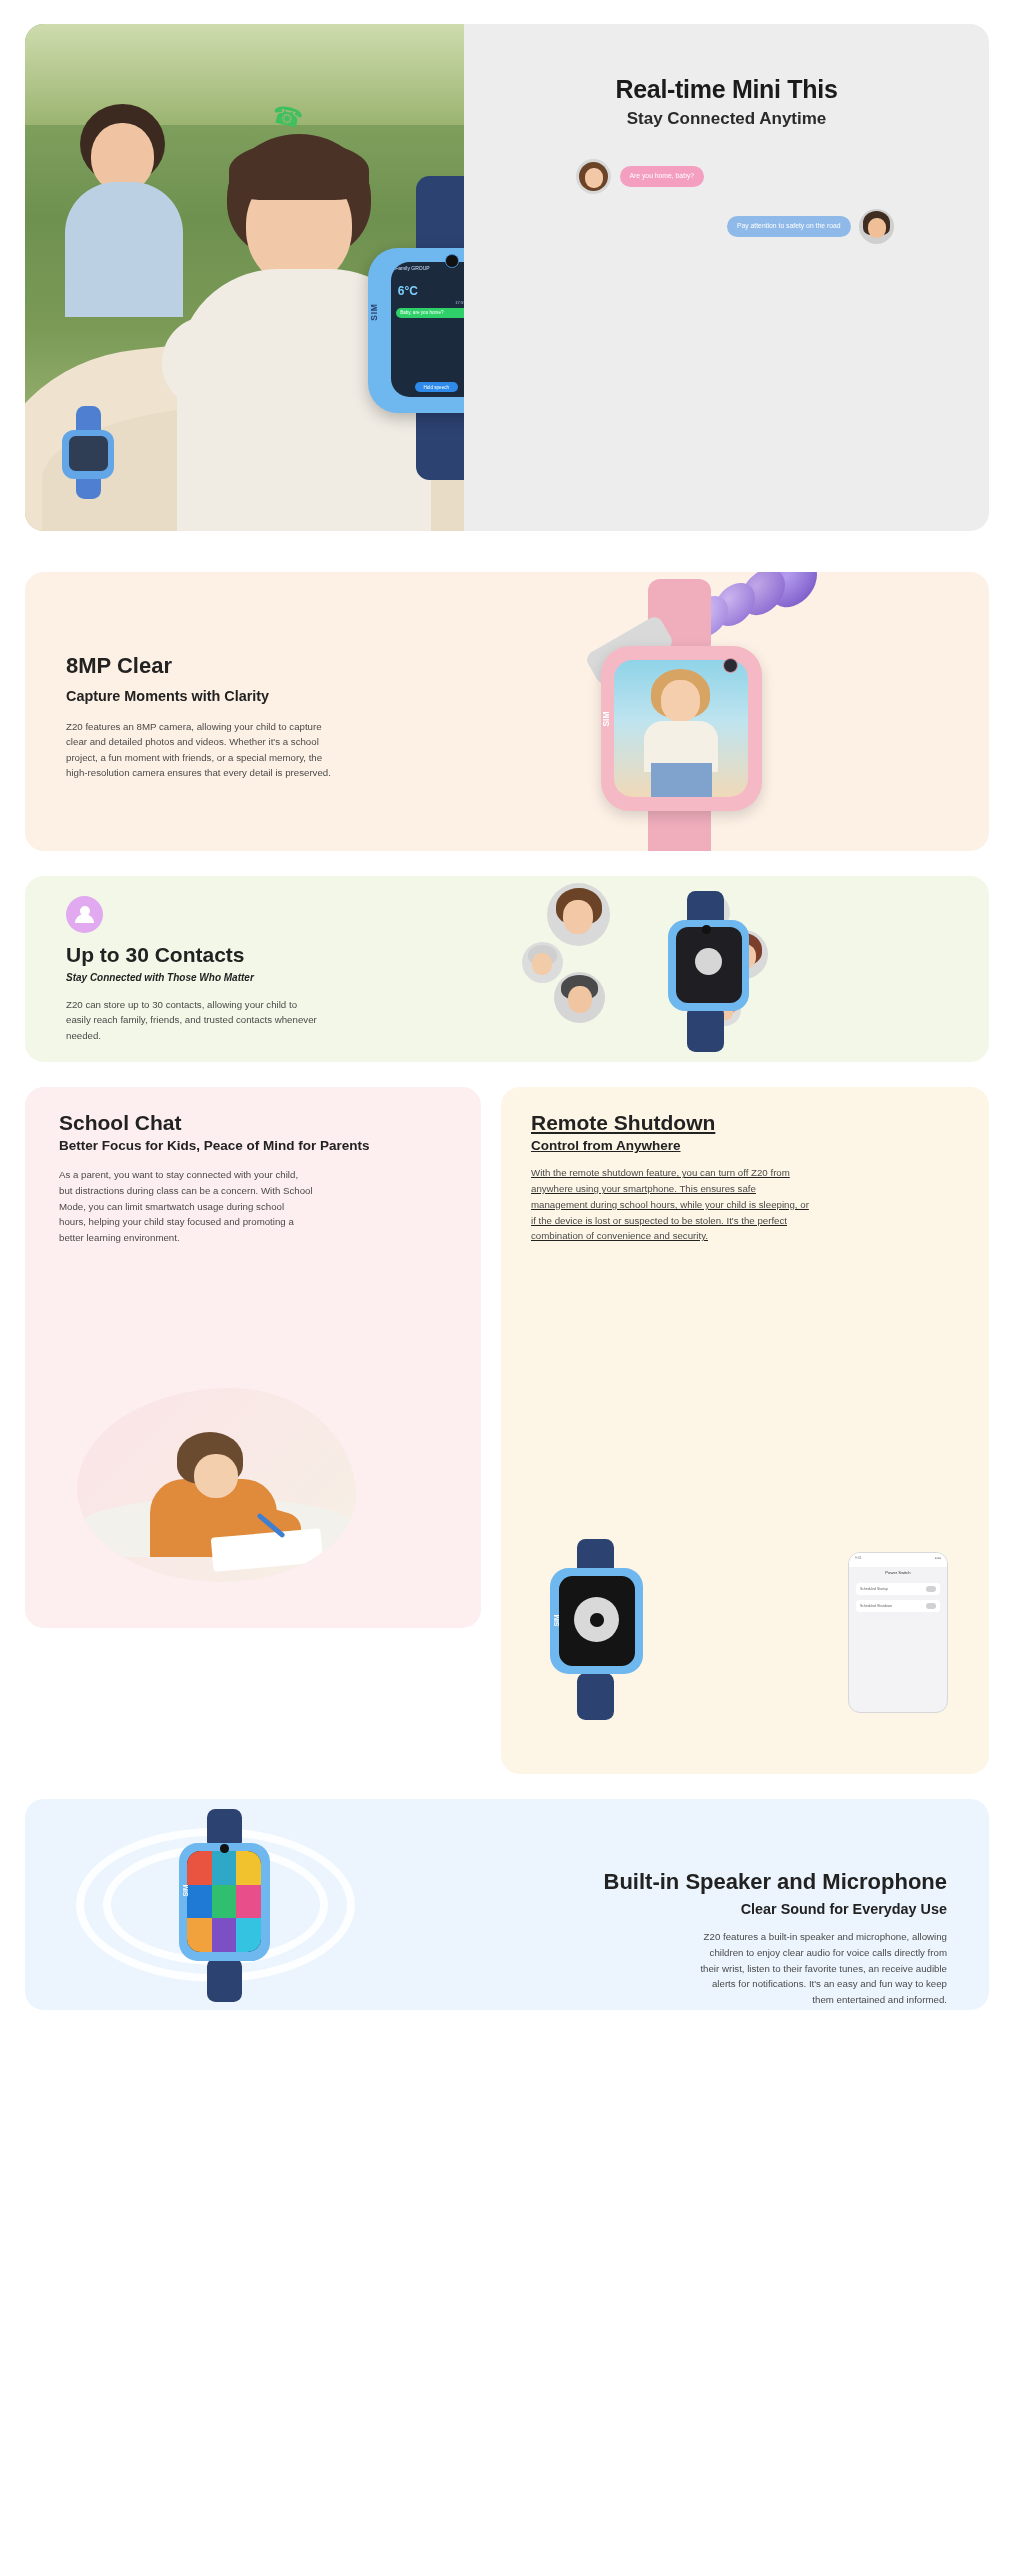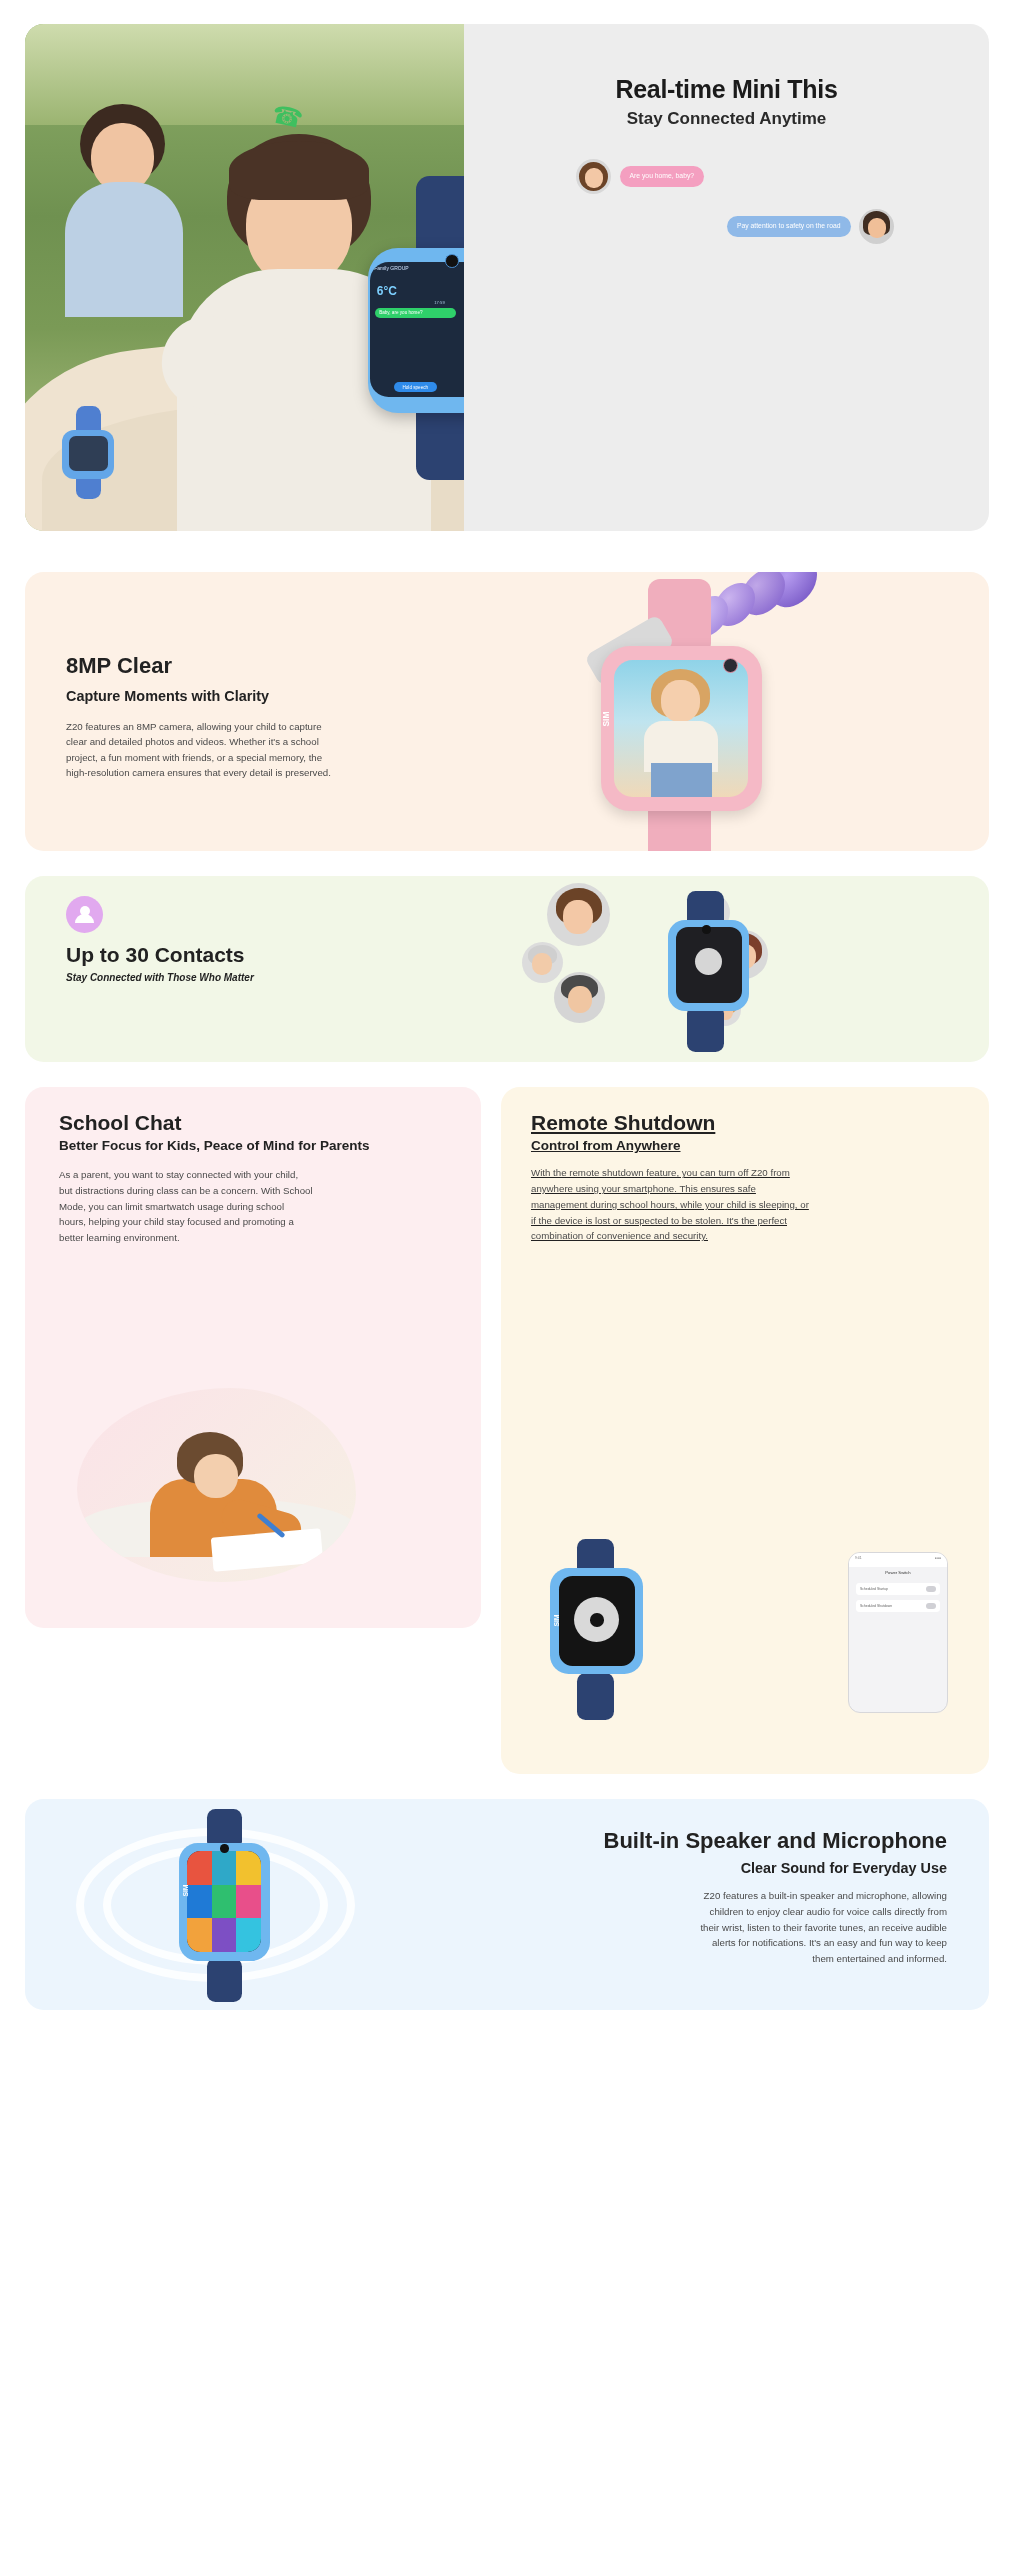--- a/index.html
+++ b/index.html
@@ -96,21 +96,21 @@
   .watch-main .band-bot {
     position:absolute; left:61px; bottom:0; width:73px; height:101px;
     background:#2c4271; border-radius:5px 5px 13.5px 13.5px;
   }
   .watch-main .case {
     position:absolute; left:12.7px; top:72px; width:169px; height:165px;
     background:#6fb7ef; border-radius:30px;
     box-shadow: 0 5px 15px rgba(0,0,0,.25);
   }
   .watch-main .screen {
-    position:absolute; left:15px; top:86px; width:139px; height:135px;
+    position:absolute; left:36px; top:86px; width:139px; height:135px;
     background:#1c2a3e; border-radius:18.6px; overflow:hidden;
     font-size:6.8px; color:#fff;
   }
   .watch-main .sim {
     position:absolute; left:10px; top:131px; font-size:8.5px; color:#2c4271;
     font-weight:bold; transform:rotate(-90deg); letter-spacing:0.8px;
   }
   .watch-main .cam {
     position:absolute; left:90px; top:78px; width:13.5px; height:13.5px;
     background:#111; border-radius:50%; border:1.7px solid #4b8fd0;
@@ -259,21 +259,21 @@
   .r1{ left:51px; top:29px; width:279px; height:154px;}
   .r2{ left:78px; top:46px; width:225px; height:120px;}
   .swatch{position:absolute; left:147px; top:10px; width:101px; height:193px;}
   .swatch .sb-t{position:absolute; left:35px; top:0; width:35px; height:41px; background:#2c4271; border-radius:8.5px;}
   .swatch .sb-b{position:absolute; left:35px; bottom:0; width:35px; height:44px; background:#2c4271; border-radius:8.5px;}
   .swatch .scase{position:absolute; left:6.8px; top:34px; width:91px; height:118px; background:#6fb7ef; border-radius:18.6px;}
   .swatch .sscreen{position:absolute; left:15px; top:42px; width:74px; height:101px; border-radius:13.5px; overflow:hidden; background:#1c1c20; display:grid; grid-template-columns:1fr 1fr 1fr; grid-template-rows:1fr 1fr 1fr;}
   .swatch .sscreen div{ }
   .swatch .ssim{position:absolute; left:6.8px; top:78px; font-size:6.8px; color:#fff; font-weight:bold; transform:rotate(-90deg);}
   .swatch .scam{position:absolute; left:48px; top:35px; width:8.5px; height:8.5px; border-radius:50%; background:#111;}
-  .s6-text { flex:1; padding: 29px 42px 0 17px; text-align:right;}
+  .s6-text { flex:1; padding: 29px 42px 0 17px; text-align:right;margin-top:41px;}
   .s6-title{font-size:22px; font-weight:700; line-height:1.15; margin-bottom:6.8px;}
   .s6-sub{font-size:14.4px; font-weight:600; margin-bottom:12px;}
   .s6-body{font-size:9.7px; line-height:1.62; color:#4a4a4a; margin-left:auto; max-width:254px;}
 </style>
 </head>
 <body>
 
 <section class="card s1">
   <div class="s1-photo">
     <div class="sky"></div>
@@ -372,20 +372,21 @@
 <section class="card s3">
   <div class="s3-text">
     <div class="user-badge">
       <div style="display:flex;flex-direction:column;align-items:center;">
         <div class="uhead"></div>
           <div class="ubody"></div>
       </div>
     </div>
     <div class="s3-title">Up to 30 Contacts</div>
     <div class="s3-sub">Stay Connected with Those Who Matter</div>
+    <div class="s3-body">Z20 can store up to 30 contacts, allowing your child to easily reach family, friends, and trusted contacts whenever needed.</div>
   </div>
   <div class="s3-visual">
     <div class="contact-av" style="left:49px; top:6.8px; width:63px; height:63px; background:#d9d9d9;">
       <div class="ca-hair" style="left:8.5px;top:5px;width:46px;height:37px;background:#6b4327;"></div>
       <div class="ca-face" style="left:16px;top:17px;width:30px;height:34px;background:#f3c8a6;"></div>
     </div>
     <div class="contact-av" style="left:193px; top:17px; width:39px; height:39px; background:#dcdcdc;">
       <div class="ca-hair" style="left:6px;top:3.4px;width:27px;height:20px;background:#c9c9c9;"></div>
       <div class="ca-face" style="left:10px;top:11px;width:18.6px;height:20px;background:#f2cba9;"></div>
     </div>

